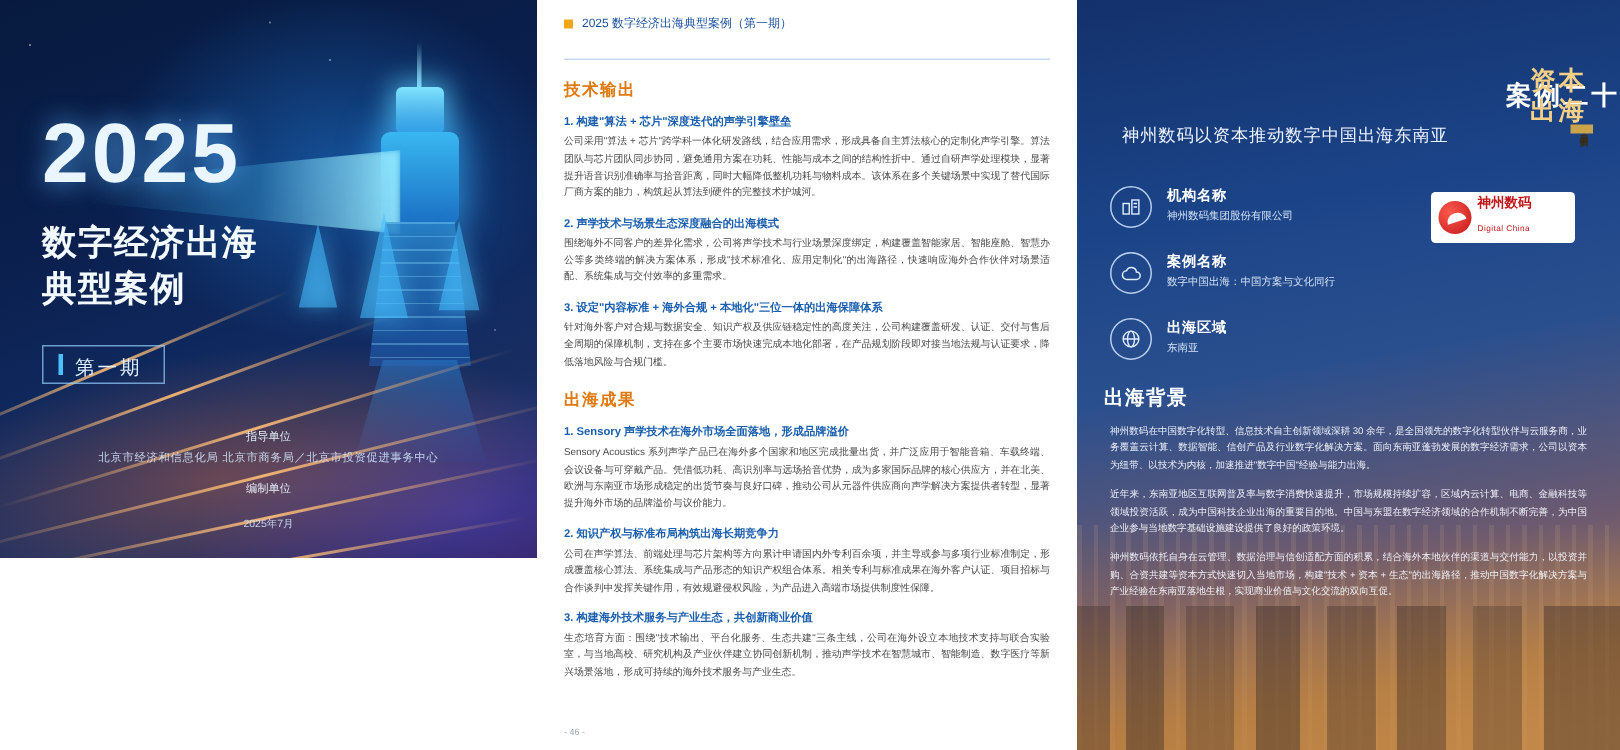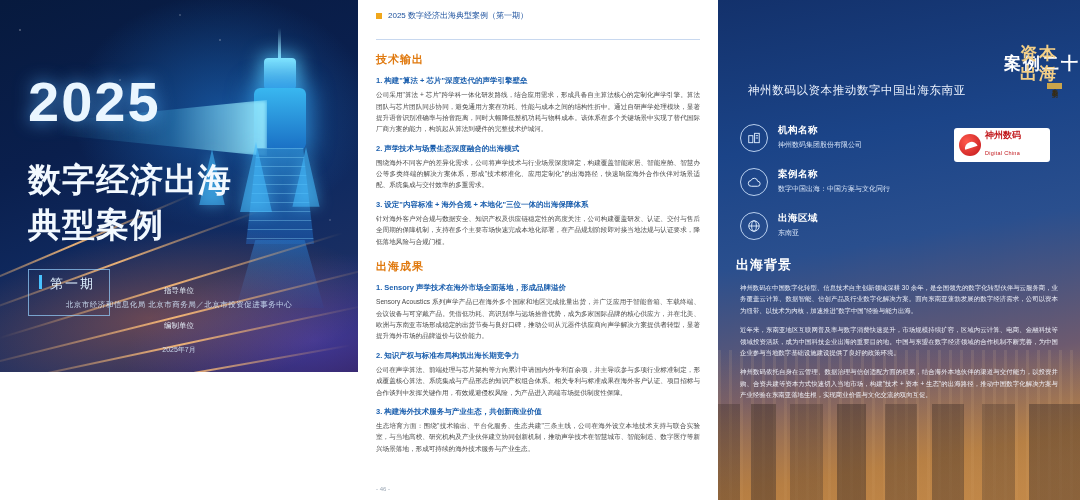--- a/index.html
+++ b/index.html
@@ -133,32 +133,32 @@
   }
   .cover-year {
     font-size: 56px;
     font-weight: bold;
     color: #eaf6ff;
     letter-spacing: 2px;
     line-height: 1;
     text-shadow: 0 0 18px rgba(90,180,255,0.8);
   }
   .cover-title {
-    margin-top: 28px;
-    font-size: 33px;
+    margin-top: 16px;
+    font-size: 23px;
     font-weight: bold;
     color: #f2f9ff;
     line-height: 1.35;
     letter-spacing: 1px;
   }
   .cover-badge {
     margin-top: 22px;
     display: inline-flex;
     gap: 8px;
-    padding: 5px 14px 22px 10px;
+    padding: 5px 14px 1px 10px;
     border: 1px solid rgba(150,210,255,0.7);
     color: #dff0ff;
     font-size: 13px;
     letter-spacing: 2px;
   }
   .cover-badge .bar {
     width: 3px; height: 14px; background: #49c2ff;
     display: inline-block;
   }
   .cover-footer {

